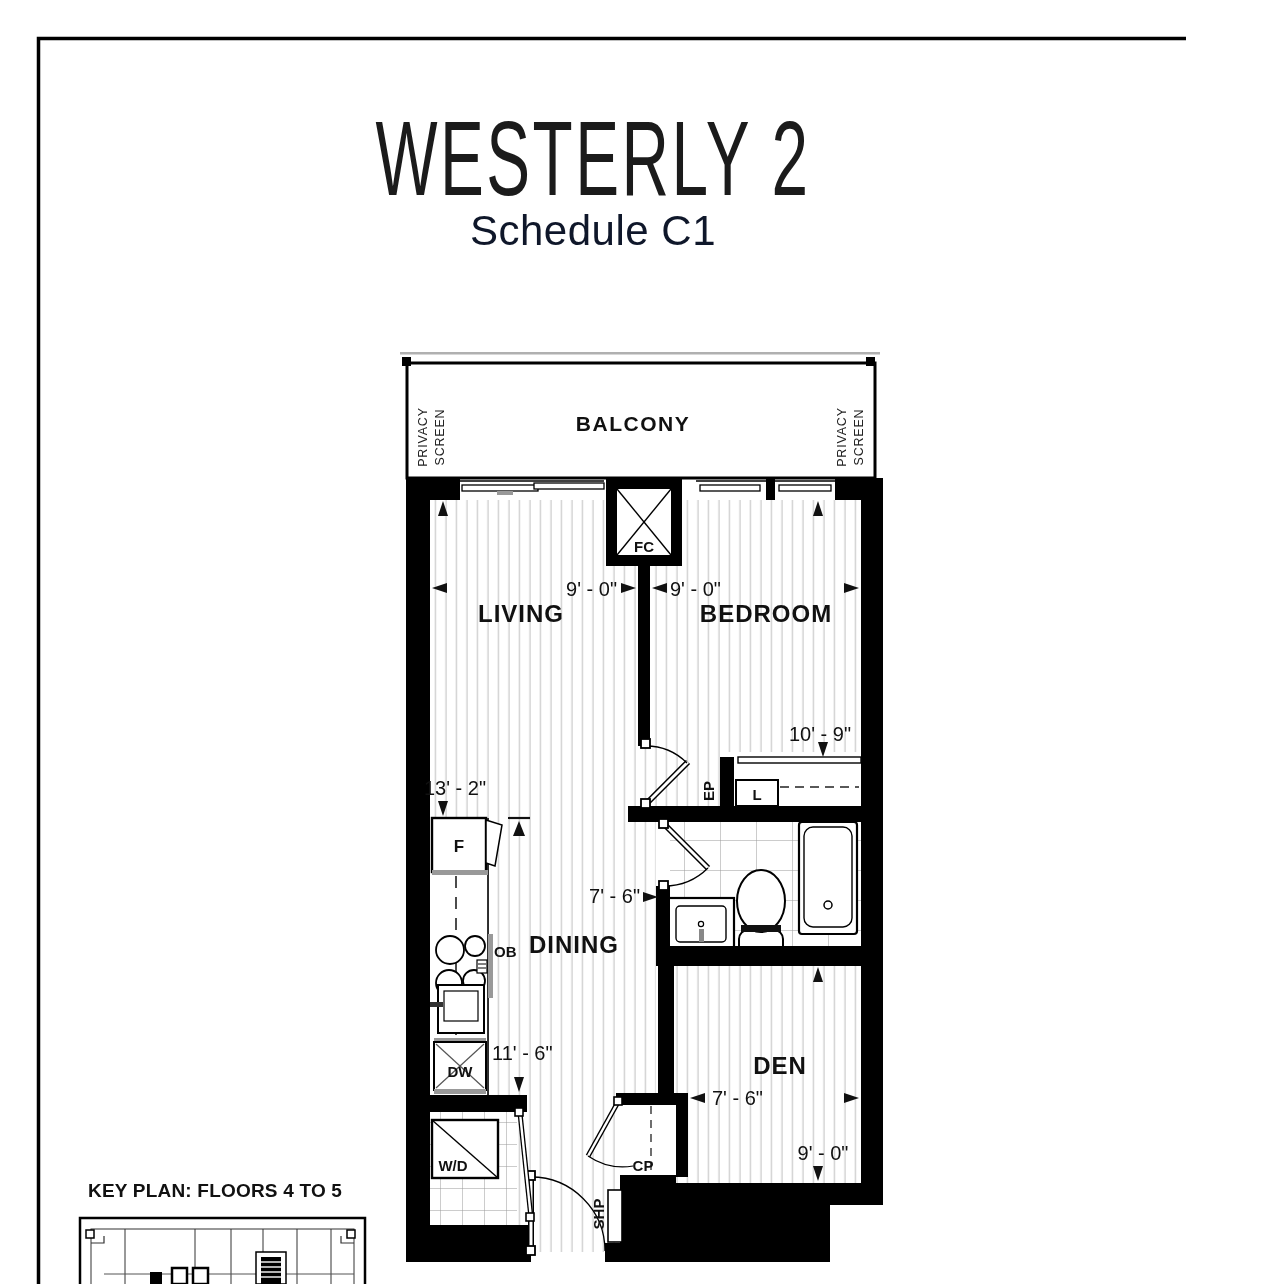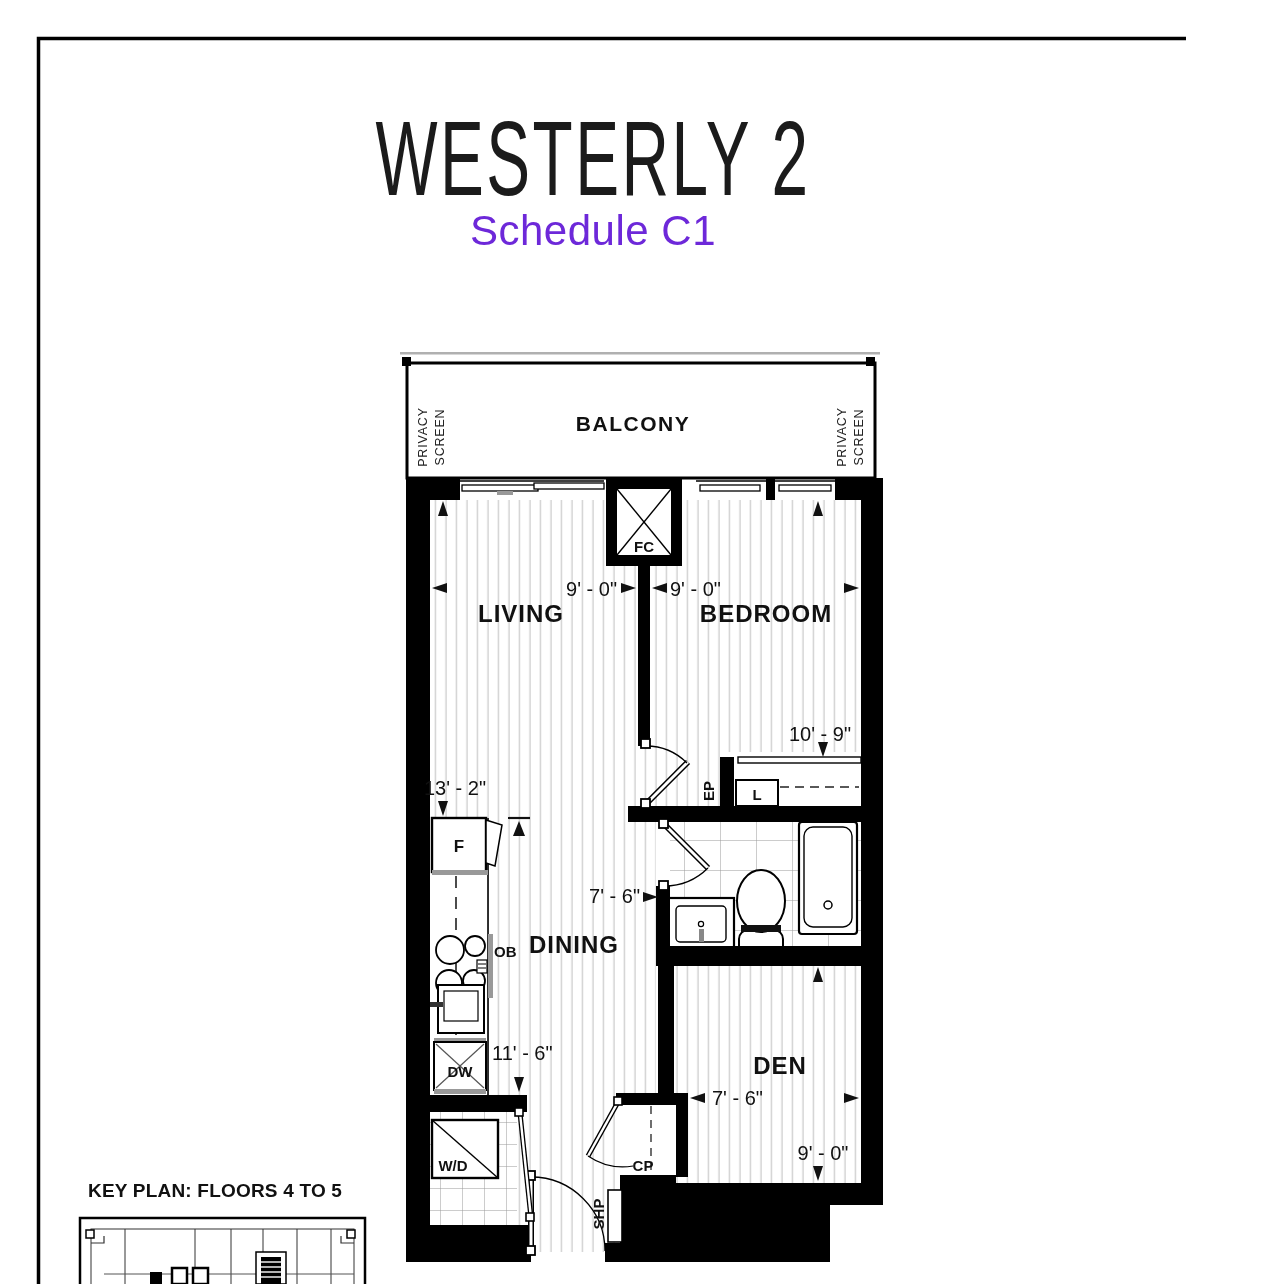--- a/index.html
+++ b/index.html
@@ -2,21 +2,21 @@
 <html><head>
 <meta charset="utf-8">
 <style>
   html,body{margin:0;padding:0;background:#ffffff;}
   .page{position:relative;width:1186px;height:1284px;background:#fff;overflow:hidden;
         font-family:"Liberation Sans",sans-serif;color:#111;}
   .title{position:absolute;top:98px;left:0;width:100%;text-align:center;margin:0;
          font-size:106px;font-weight:400;letter-spacing:4px;color:#1b1b1b;
          transform:scaleX(0.62);transform-origin:50% 50%;white-space:nowrap;}
   .subtitle{position:absolute;top:207px;left:0;width:100%;text-align:center;
-         font-size:42px;font-weight:400;letter-spacing:0.5px;color:#6d28d9;}
+         font-size:42px;font-weight:400;letter-spacing:0.5px;color:#0f172a;}
   svg{position:absolute;left:0;top:0;}
   svg text{font-family:"Liberation Sans",sans-serif;fill:#111;}
   .room-label{font-size:24px;font-weight:bold;letter-spacing:1px;}
   .dim{font-size:20px;}
   .fix{font-size:15px;font-weight:bold;}
   .fix-lg{font-size:17px;font-weight:bold;}
   .privacy{font-size:12.5px;letter-spacing:0.8px;fill:#222;}
   .balcony-label{font-size:21px;font-weight:bold;letter-spacing:1.5px;}
   .keyplan-label{font-size:19px;font-weight:bold;letter-spacing:0.2px;}
 </style>

